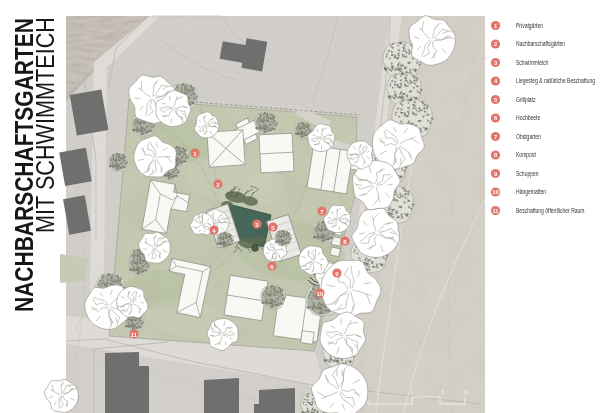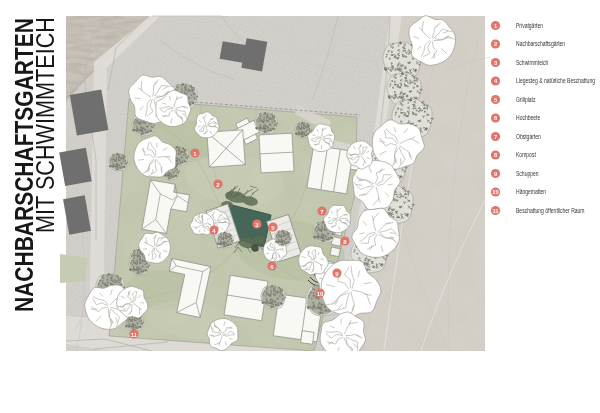--- a/index.html
+++ b/index.html
@@ -1,16 +1,16 @@
 <!DOCTYPE html>
 <html><head>
 <meta charset="utf-8">
 <style>
   html,body{margin:0;padding:0;background:#fff;}
-  #page{position:relative;width:600px;height:351px;overflow:hidden;font-family:"Liberation Sans",sans-serif;}
+  #page{position:relative;width:600px;height:413px;overflow:hidden;font-family:"Liberation Sans",sans-serif;}
 </style>
 </head>
 <body>
 <div id="page">
 <svg width="600" height="413" viewBox="0 0 600 413" xmlns="http://www.w3.org/2000/svg">
 <defs>
   <filter id="paper" x="-5%" y="-5%" width="110%" height="110%">
     <feTurbulence type="fractalNoise" baseFrequency="0.9" numOctaves="2" seed="7" result="n"></feTurbulence>
     <feColorMatrix in="n" type="matrix" values="0 0 0 0 0.1  0 0 0 0 0.1  0 0 0 0 0.1  0.6 0 0 0 0" result="na"></feColorMatrix>
     <feComposite in="na" in2="SourceGraphic" operator="in"></feComposite>

